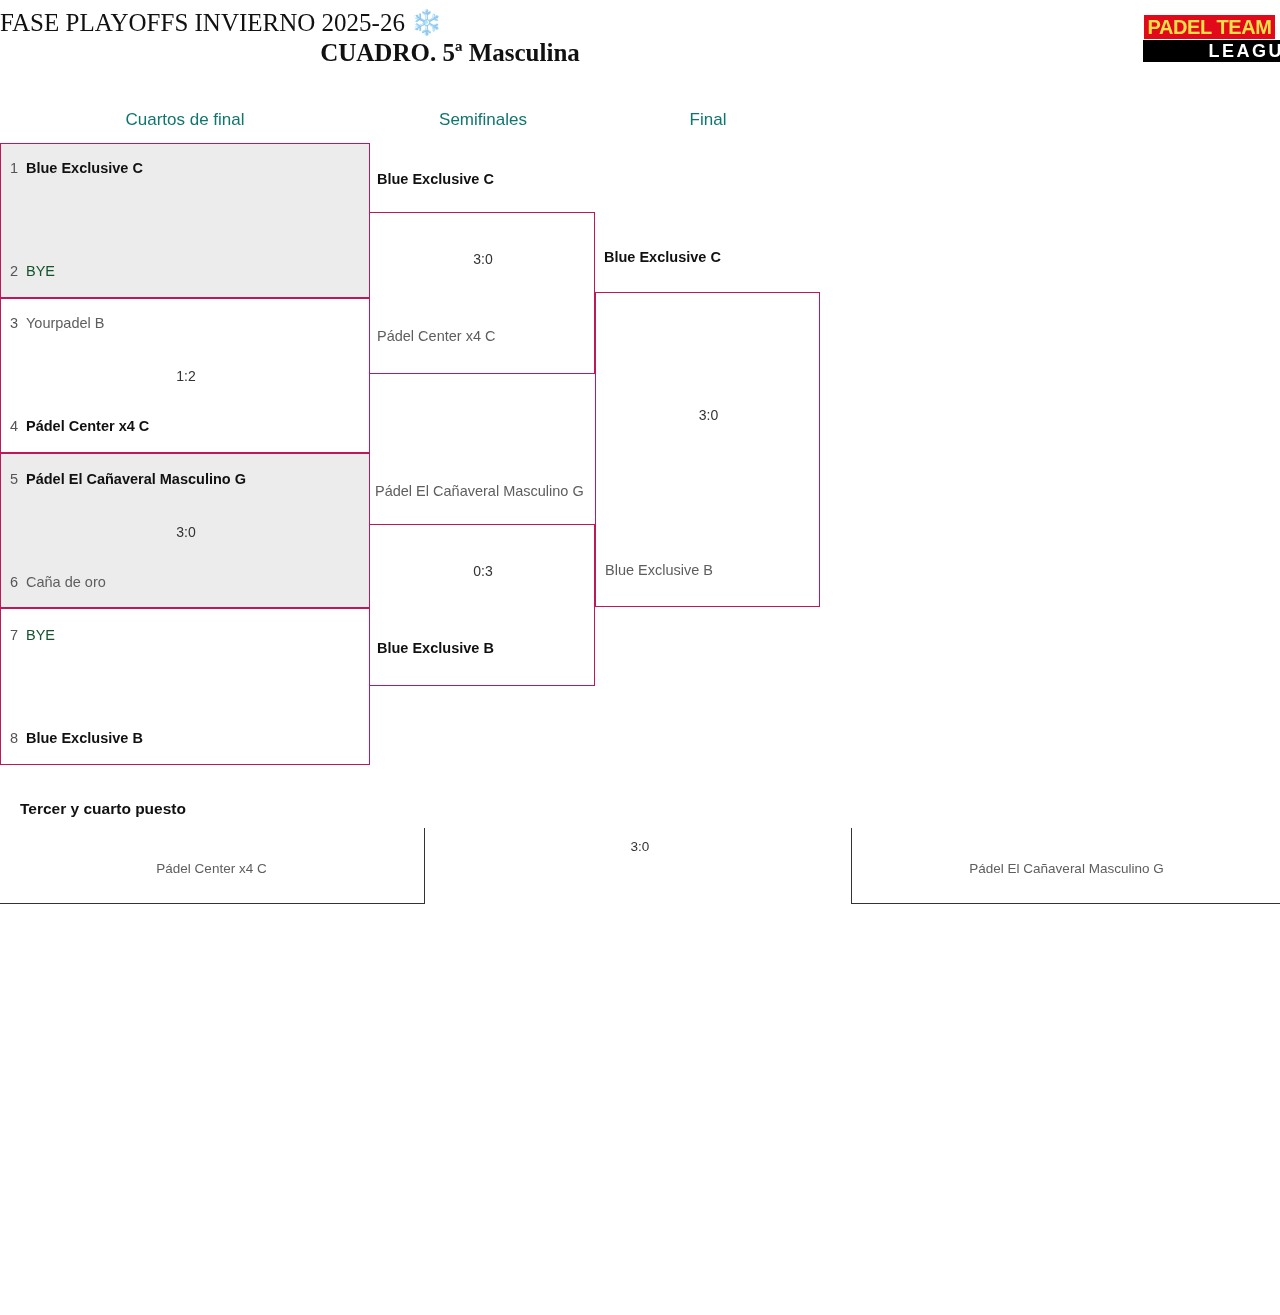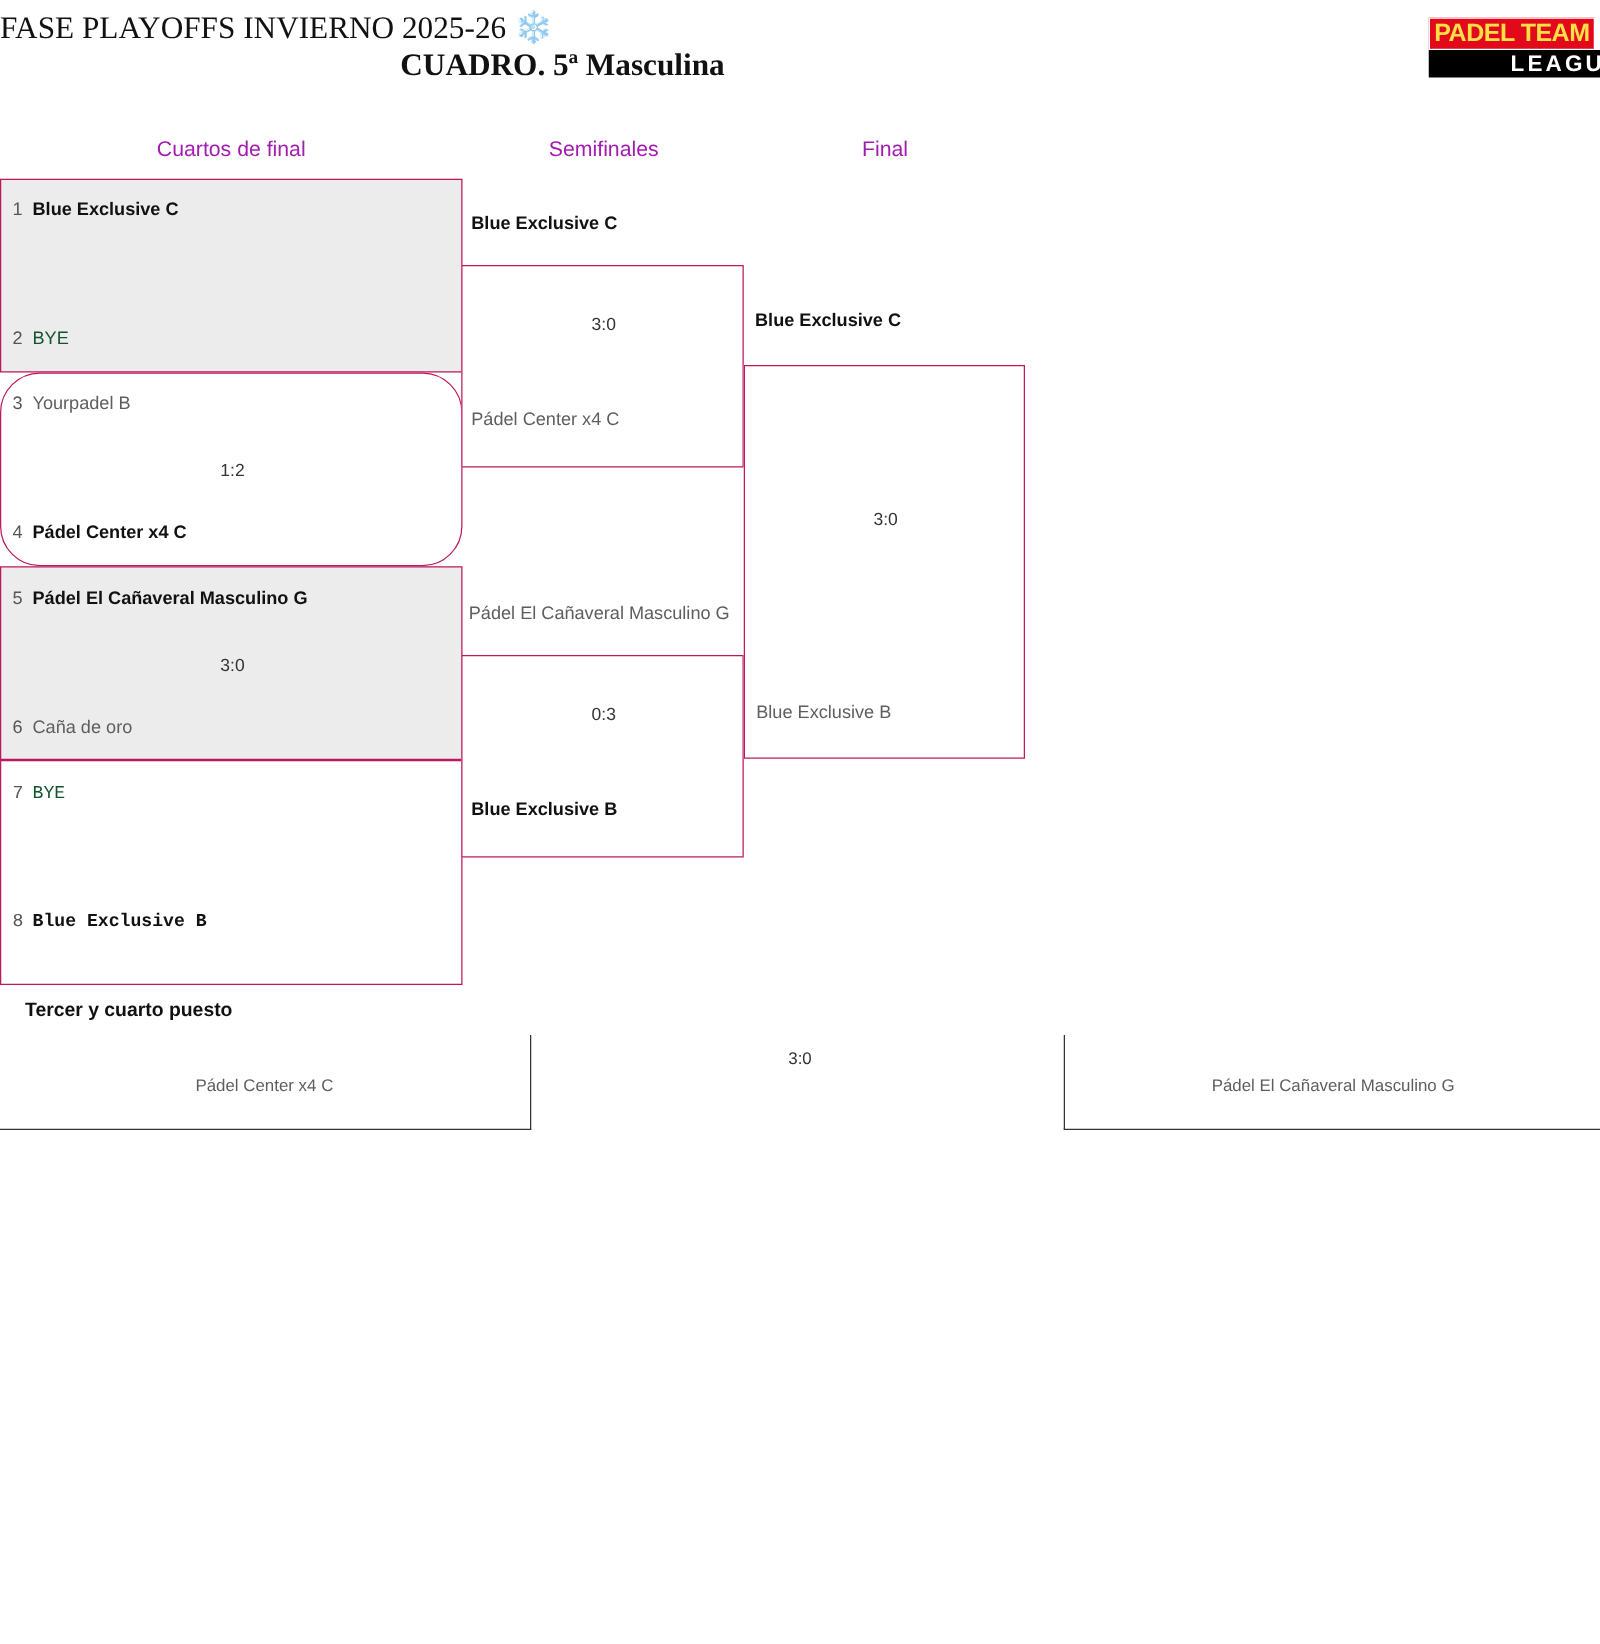--- a/index.html
+++ b/index.html
@@ -69,21 +69,21 @@
     letter-spacing: 2.5px;
     font-family: "Liberation Sans", sans-serif;
     padding-left: 44px;
   }
 
   
   .round-header {
     position: absolute;
     font-size: 17px;
     font-weight: 400;
-    color: #a21caf;
+    color: #0f766e;
     text-align: center;
     white-space: nowrap;
   }
   #rh-qf { left: 85px;  top: 110px; width: 200px; }
   #rh-sf { left: 383px; top: 110px; width: 200px; }
   #rh-f  { left: 608px; top: 110px; width: 200px; }
 
   
   .bracket { position: absolute; left: 0; top: 0; width: 1280px; height: 790px; }
 
@@ -183,41 +183,41 @@
   <div class="match-box shaded" style="left:0px; top:143px; width:370px; height:155px;">
     <div class="slot" style="top:15px;">
       <span class="seed">1</span><span class="team winner">Blue Exclusive C</span>
     </div>
     <div class="score" style="left:0; top:64px; width:370px;"></div>
     <div class="slot" style="top:118px;">
       <span class="seed">2</span><span class="team bye">BYE</span>
     </div>
   </div>
 
-  <div class="match-box plain" style="left:0px; top:298px; width:370px; height:155px;border-radius:32px;">
+  <div class="match-box plain" style="left:0px; top:298px; width:370px; height:155px;">
     <div class="slot" style="top:15px;">
       <span class="seed">3</span><span class="team loser">Yourpadel B</span>
     </div>
     <div class="score" style="left:0; top:69px; width:370px;">1:2</div>
     <div class="slot" style="top:118px;">
       <span class="seed">4</span><span class="team winner">Pádel Center x4 C</span>
     </div>
   </div>
 
   <div class="match-box shaded" style="left:0px; top:453px; width:370px; height:155px;">
     <div class="slot" style="top:16px;">
       <span class="seed">5</span><span class="team winner">Pádel El Cañaveral Masculino G</span>
     </div>
     <div class="score" style="left:0; top:70px; width:370px;">3:0</div>
     <div class="slot" style="top:119px;">
       <span class="seed">6</span><span class="team loser">Caña de oro</span>
     </div>
   </div>
 
-  <div class="match-box plain" style="left:0px; top:608px; width:370px; height:180px;font-family:Liberation Mono, monospace;">
+  <div class="match-box plain" style="left:0px; top:608px; width:370px; height:157px;">
     <div class="slot" style="top:17px;">
       <span class="seed">7</span><span class="team bye">BYE</span>
     </div>
     <div class="score" style="left:0; top:70px; width:370px;"></div>
     <div class="slot" style="top:120px;">
       <span class="seed">8</span><span class="team winner">Blue Exclusive B</span>
     </div>
   </div>
 
   <div class="adv-label" style="left:377px; top:170px;">

